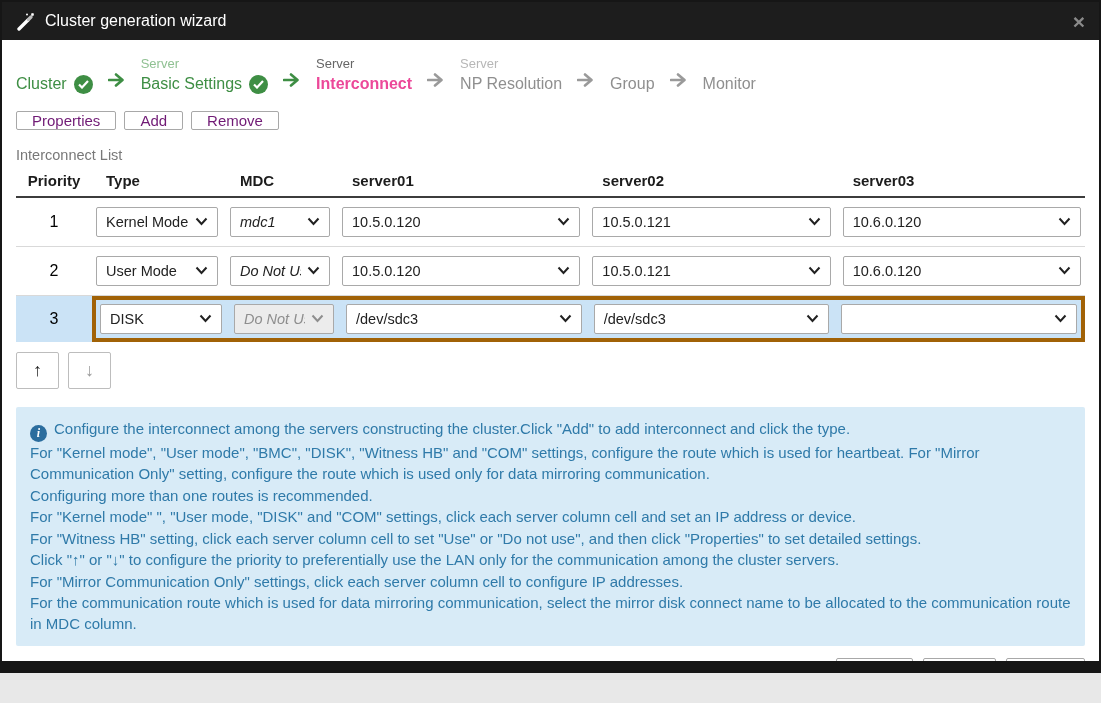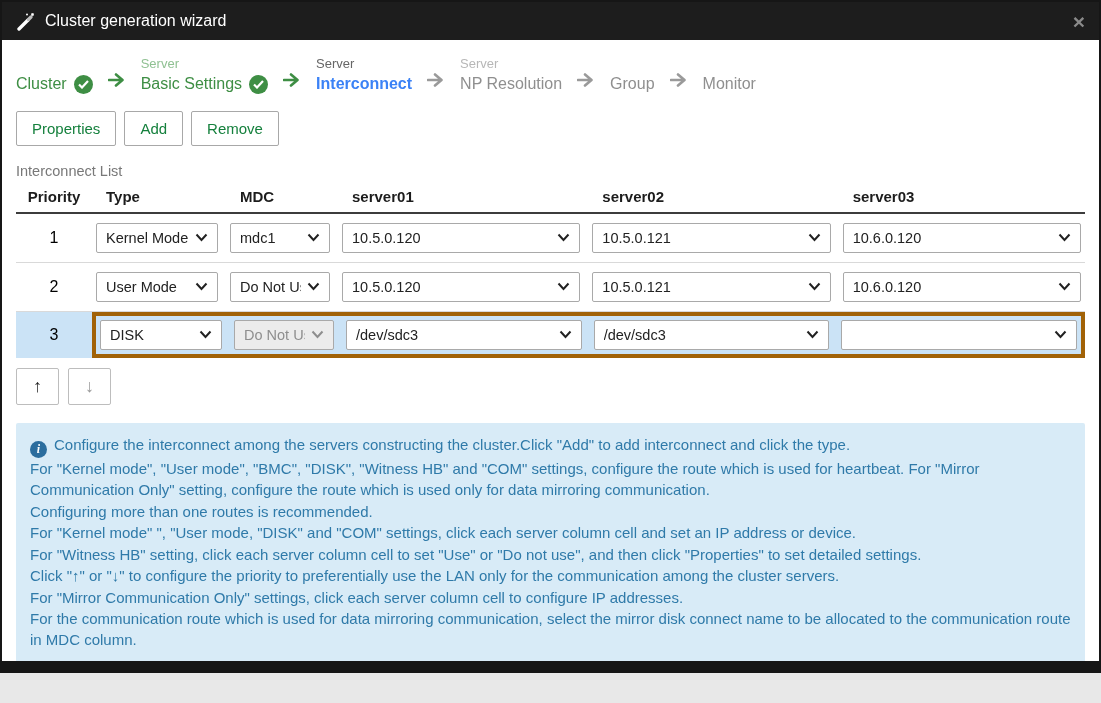--- a/index.html
+++ b/index.html
@@ -17,32 +17,32 @@
 
   .content { flex:1; display:flex; flex-direction:column; padding:14px 14px 0; overflow:hidden; }
 
   
   .steps { display:flex; align-items:flex-end; gap:15px; margin:2px 0 16px; }
   .step { display:flex; flex-direction:column; }
   .step-sub { font-size:13px; height:18px; }
   .step-main { font-size:16px; display:flex; align-items:center; gap:7px; line-height:1.3; }
   .step.done .step-main  { color:#3e8e44; }
   .step.done .step-sub   { color:#90c193; }
-  .step.current .step-main { color:#3b82f6; font-weight:bold;align-items:flex-end; }
+  .step.current .step-main { color:#ec4899; font-weight:bold;align-items:flex-end; }
   .step.current .step-sub  { color:#666; }
   .step.upcoming .step-main { color:#8f8f8f; }
   .step.upcoming .step-sub  { color:#b7b7b7; }
   .check { width:19px; height:19px; border-radius:50%; background:#3e8e44; display:inline-flex;
            align-items:center; justify-content:center; flex:none; }
   .step-arrow { margin-bottom:4px; flex:none; }
 
   
   .toolbar { display:flex; gap:8px; }
-  .btn { background:#fff; border:1px solid #a8a8a8; border-radius:2px; color:#15803d;
-         font-size:15px; font-family:inherit; padding:8px 15px; cursor:pointer; }
+  .btn { background:#fff; border:1px solid #a8a8a8; border-radius:2px; color:#701a75;
+         font-size:15px; font-family:inherit; padding:0 15px; cursor:pointer; }
 
   .caption { color:#787878; font-size:14.5px; margin:17px 0 9px; }
 
   
   .thead { display:flex; align-items:flex-start; font-weight:bold; font-size:15px; color:#1c1c1c;
            padding-bottom:7px; border-bottom:2px solid #3c3c3c; }
   .col-priority { width:76px; text-align:center; flex:none; }
   .hcells { flex:1; display:flex; gap:12px; padding:0 4px; }
   .h-type { width:122px; padding-left:10px; flex:none; }
   .h-mdc { width:100px; padding-left:10px; flex:none; }
@@ -53,21 +53,21 @@
   .trow.selected { background:#cbe3f6; border-bottom:none; padding:0; }
   .trow.selected .cells { border:4px solid #a16207; padding:4px; }
 
   .sel { height:30px; background:#fff; border:1px solid #a9a9a9; border-radius:2px;
          display:flex; align-items:center; justify-content:space-between; gap:6px;
          padding:0 9px; font-size:14.5px; color:#222; overflow:hidden; white-space:nowrap;
          cursor:pointer; }
   .sel .lbl { overflow:hidden; }
   .sel.disabled { background:#ececec; color:#8e8e8e; cursor:default; }
   .sel-type { width:122px; flex:none; }
-  .sel-mdc { width:100px; flex:none; }
+  .sel-mdc { width:100px; flex:none;font-style:italic; }
   .sel-server { flex:1; }
   .chev { flex:none; display:flex; }
 
   
   .updown { display:flex; gap:9px; margin:10px 0 18px; }
   .arrow-btn { width:43px; height:37px; background:#fff; border:1px solid #bdbdbd; border-radius:2px;
                font-size:18px; cursor:pointer; font-family:inherit; }
   .arrow-btn.up { color:#222; }
   .arrow-btn.down { color:#9a9a9a; }
 

